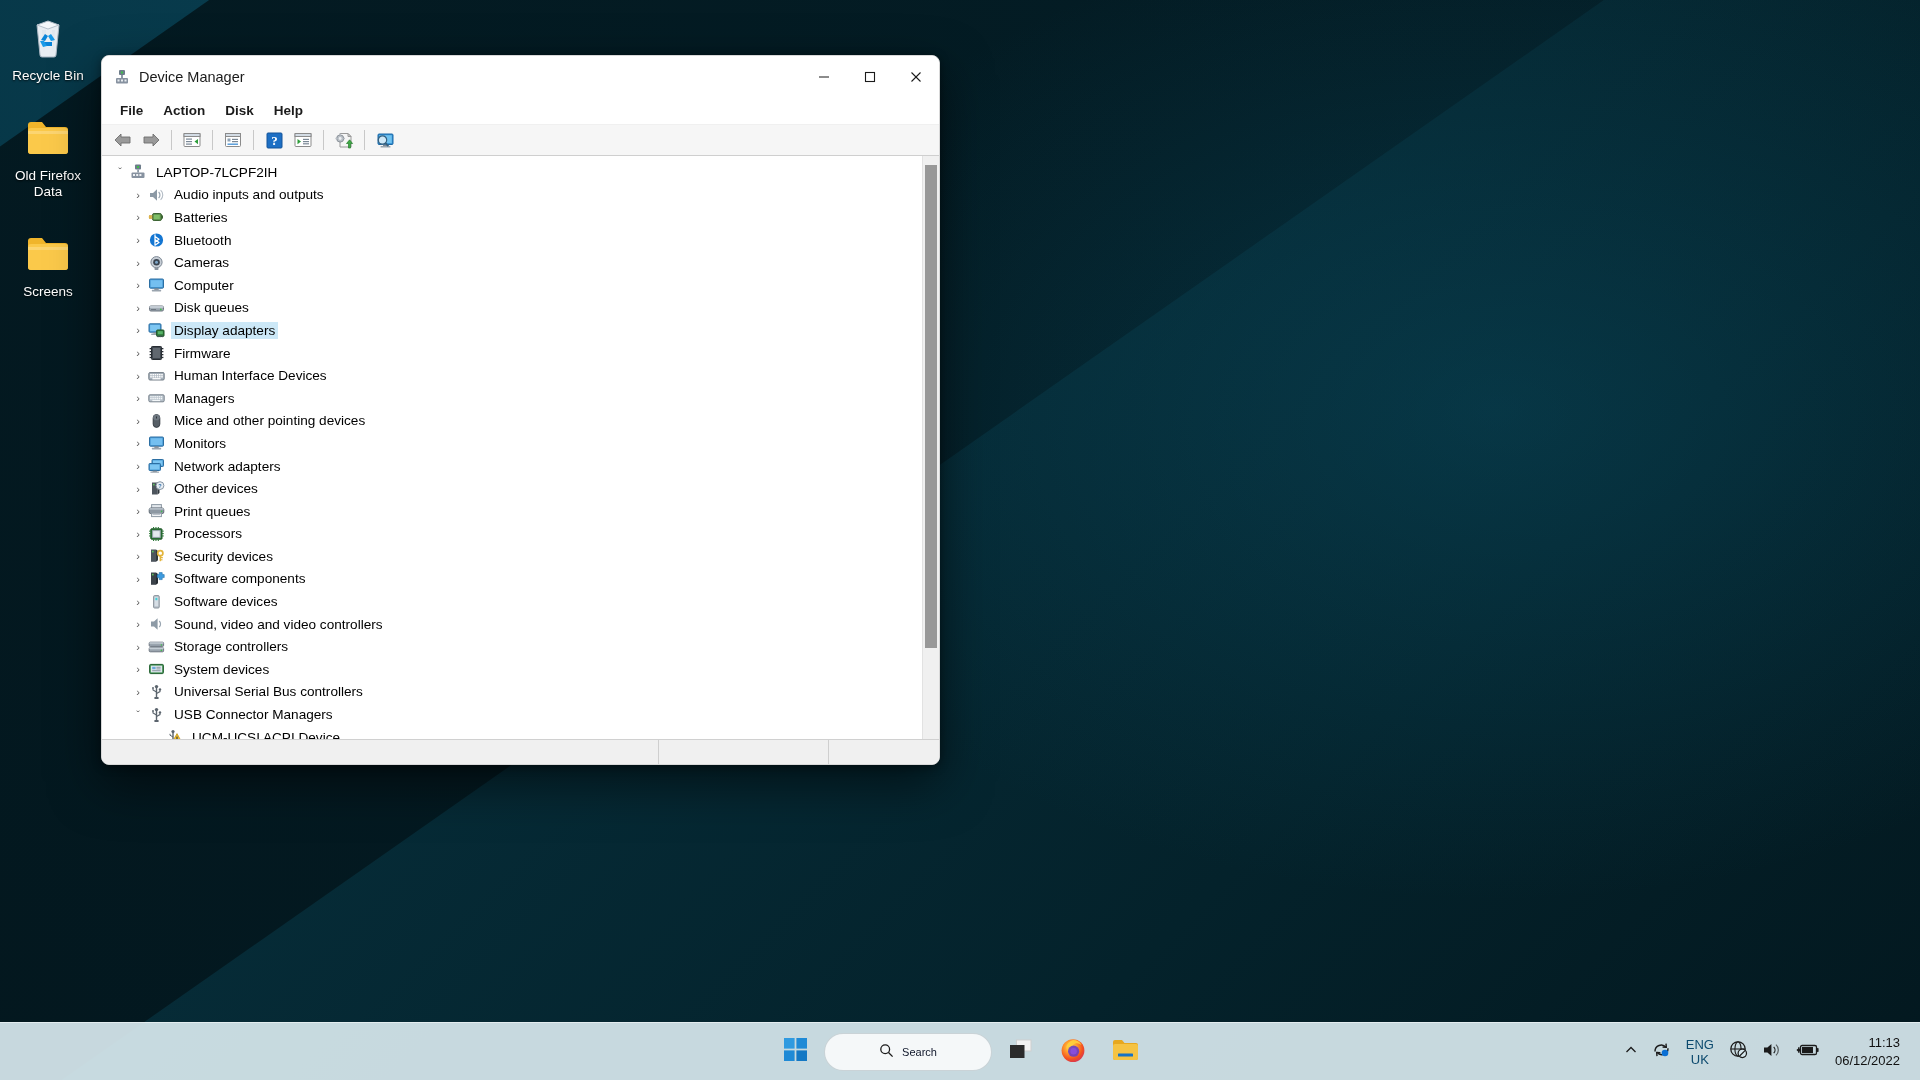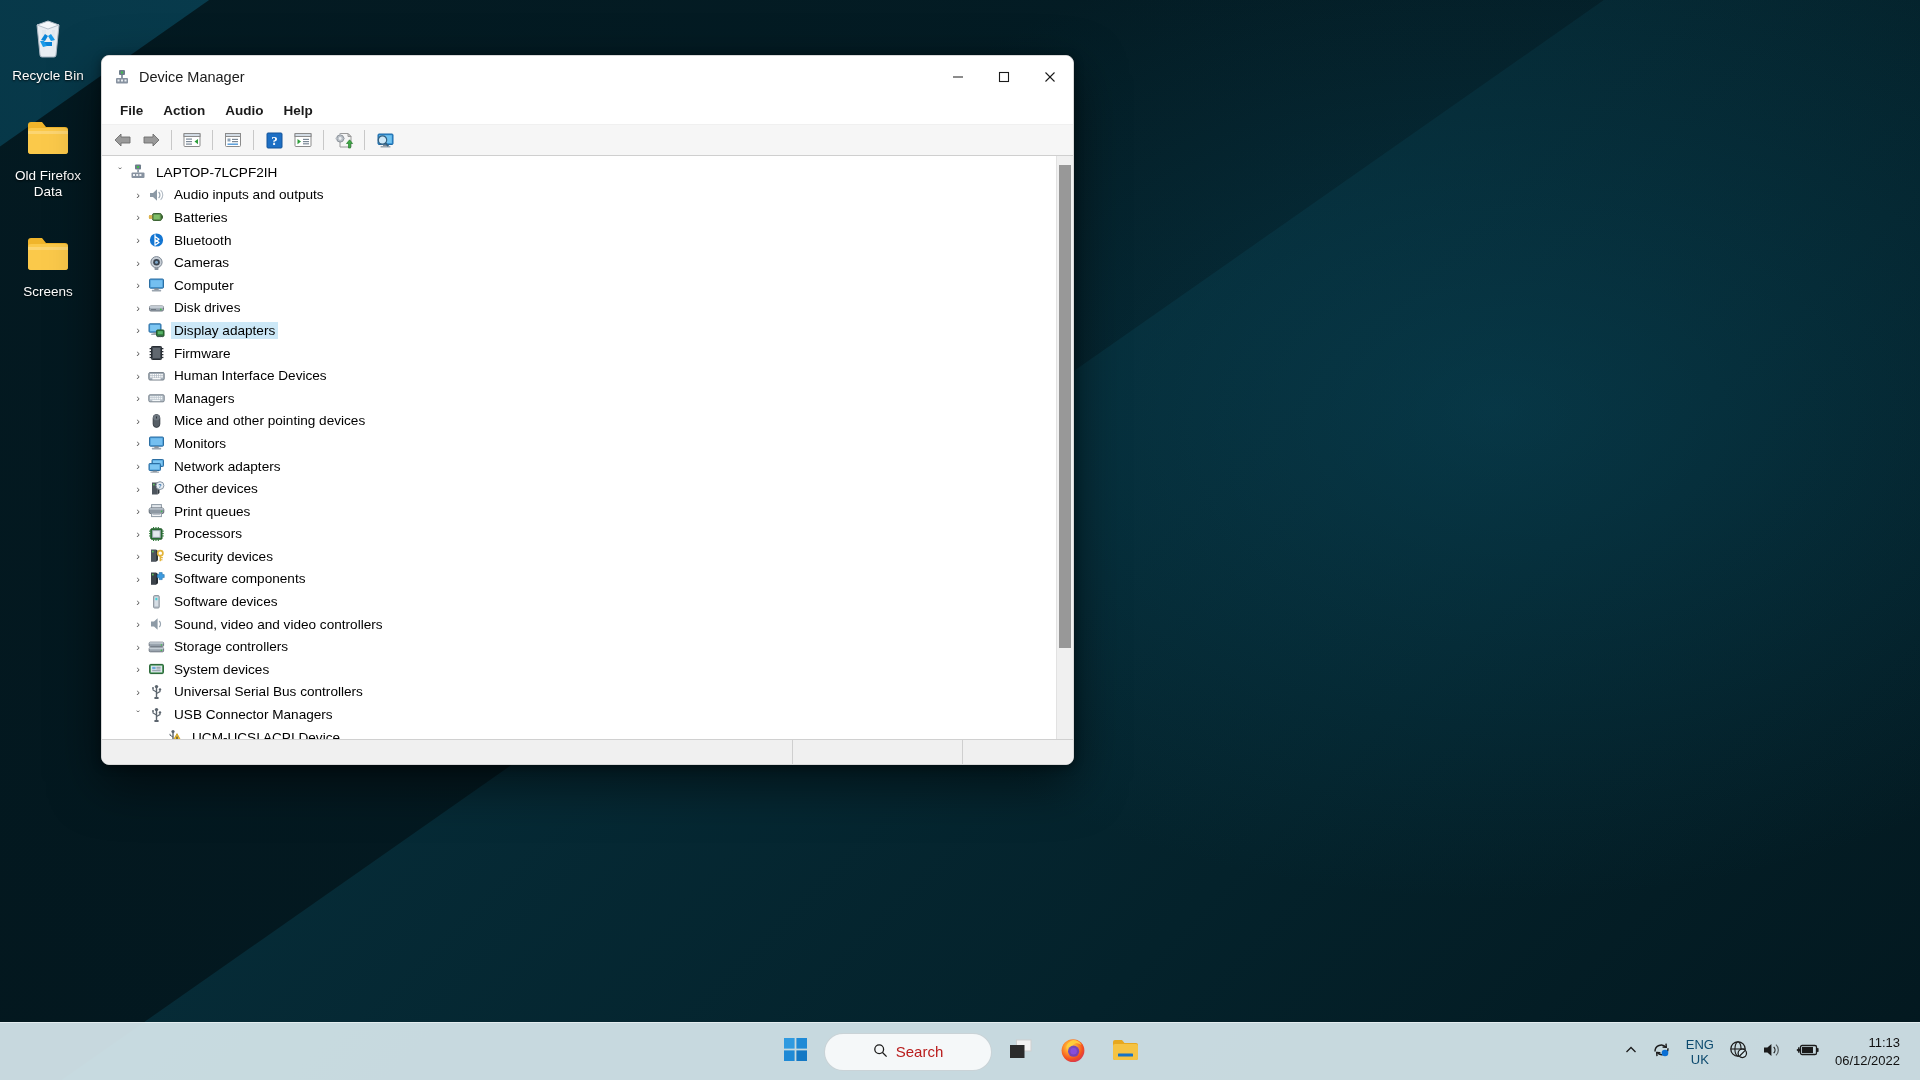--- a/index.html
+++ b/index.html
@@ -72,21 +72,21 @@
   }
   .desk-icon .glyph { width: 52px; height: 48px; display: flex; align-items: center; justify-content: center; }
   .desk-icon .lbl {
     margin-top: 6px; color: #fff; font-size: 13.5px; line-height: 16px;
     text-align: center; text-shadow: 0 1px 2px rgba(0,0,0,.85); max-width: 88px;
   }
 
   
   #window {
     position: absolute; left: 101px; top: 55px;
-    width: 973px; height: 710px;
+    width: 839px; height: 710px;
     background: #ffffff;
     border-radius: 8px;
     box-shadow: 0 18px 50px rgba(0,0,0,.55), 0 2px 10px rgba(0,0,0,.4);
     overflow: hidden;
     display: flex; flex-direction: column;
     border: 1px solid #d8d8d8;
   }
   #titlebar {
     height: 41px; background: #ffffff;
     display: flex; align-items: center;
@@ -178,21 +178,21 @@
     display: flex; align-items: center; justify-content: center; cursor: default;
     position: relative;
   }
   #search-pill {
     height: 38px; min-width: 168px; border-radius: 19px;
     background: rgba(255,255,255,.82);
     border: 1px solid rgba(120,140,150,.35);
     display: flex; align-items: center; justify-content: center; gap: 8px;
     padding: 0 20px; cursor: default;
   }
-  #search-pill span { font-size: 15px; color: #b91c1c; }
+  #search-pill span { font-size: 11px; color: #0f172a; }
   #tb-tray {
     position: absolute; right: 10px; display: flex; align-items: center; gap: 0;
   }
   .tray-btn {
     height: 42px; display: flex; align-items: center; justify-content: center;
     padding: 0 7px; border-radius: 5px; cursor: default;
   }
   #tray-lang {
     display: flex; flex-direction: column; align-items: center; justify-content: center;
     line-height: 15px; font-size: 13px; color: #0c4a6e; padding: 0 8px;
@@ -289,21 +289,21 @@
       <svg width="12" height="12" viewBox="0 0 12 12" stroke="#1b1b1b">
           <line x1="1.5" y1="1.5" x2="10.5" y2="10.5" stroke-width="1.1"></line>
           <line x1="10.5" y1="1.5" x2="1.5" y2="10.5" stroke-width="1.1"></line>
         </svg>
     </div>
   </div>
 
   <div id="menubar">
     <div class="menu-item">File</div>
     <div class="menu-item">Action</div>
-    <div class="menu-item">Audio</div>
+    <div class="menu-item">Disk</div>
     <div class="menu-item">Help</div>
   </div>
 
   <div id="toolbar">
     <div class="tb-btn">
       <svg width="19" height="16" viewBox="0 0 19 16">
         <path d="M8 2 L2 8 L8 14 L8 11 L17 11 L17 5 L8 5 Z" fill="#9a9a9a" stroke="#6e6e6e" stroke-width=".9" stroke-linejoin="round"></path>
       </svg>
     </div>
     <div class="tb-btn">
@@ -456,21 +456,21 @@
         <div class="trow lvl1">
           <span class="chev">›</span>
           <span class="tico">
             <svg width="17" height="16" viewBox="0 0 17 16">
               <rect x="1.5" y="6" width="14" height="5" rx="1.4" fill="#9aa4ae" stroke="#6d7680"></rect>
               <rect x="1.5" y="6" width="14" height="2.2" rx="1.2" fill="#c4ccd4"></rect>
               <circle cx="12.8" cy="9.4" r=".9" fill="#3fbf4a"></circle>
               <rect x="3" y="9" width="5" height="1" fill="#6d7680"></rect>
             </svg>
           </span>
-          <span class="tlbl">Disk drives</span>
+          <span class="tlbl">Disk queues</span>
         </div>
         <div class="trow lvl1 sel">
           <span class="chev">›</span>
           <span class="tico">
             <svg width="17" height="16" viewBox="0 0 17 16">
               <rect x="1" y="1.8" width="12" height="8.4" rx="1" fill="#4a9ad4" stroke="#2c6fa3"></rect>
               <rect x="2.1" y="2.9" width="9.8" height="6.2" fill="#7dc6f2"></rect>
               <rect x="5.4" y="10.3" width="3.4" height="1.4" fill="#7b8792"></rect>
               <rect x="3.2" y="11.6" width="7.8" height="1.4" rx=".5" fill="#9aa4ae"></rect>
               <rect x="8.6" y="8" width="7.4" height="6.4" rx=".8" fill="#2f7a3a" stroke="#1e5527"></rect>

